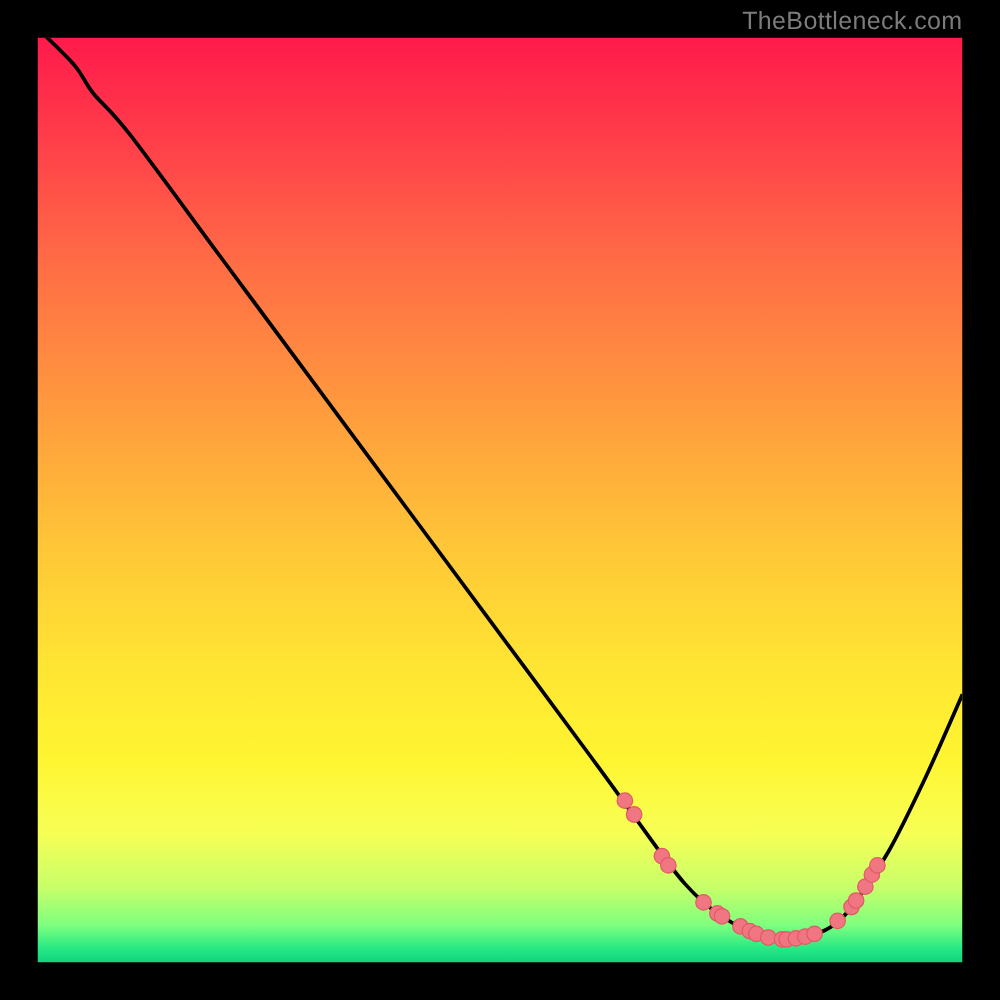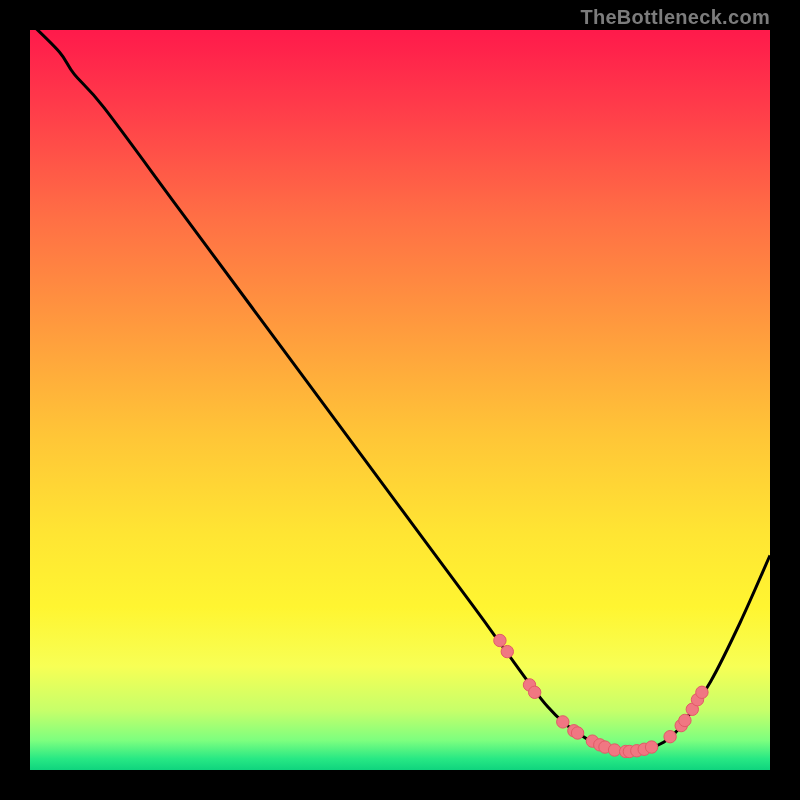--- a/index.html
+++ b/index.html
@@ -22,21 +22,21 @@
     left: 30px;
     top: 30px;
     width: 740px;
     height: 740px;
   }
   .attribution {
     position: absolute;
     top: 6px;
     right: 30px;
     font-size: 20px;
-    font-weight: 700;
+    font-weight: 400;
     color: #7c7c7c;
     letter-spacing: 0.3px;
   }
   svg { display: block; }
 </style>
 </head>
 <body>
 
 <div class="frame">
   <div class="attribution">TheBottleneck.com</div>

